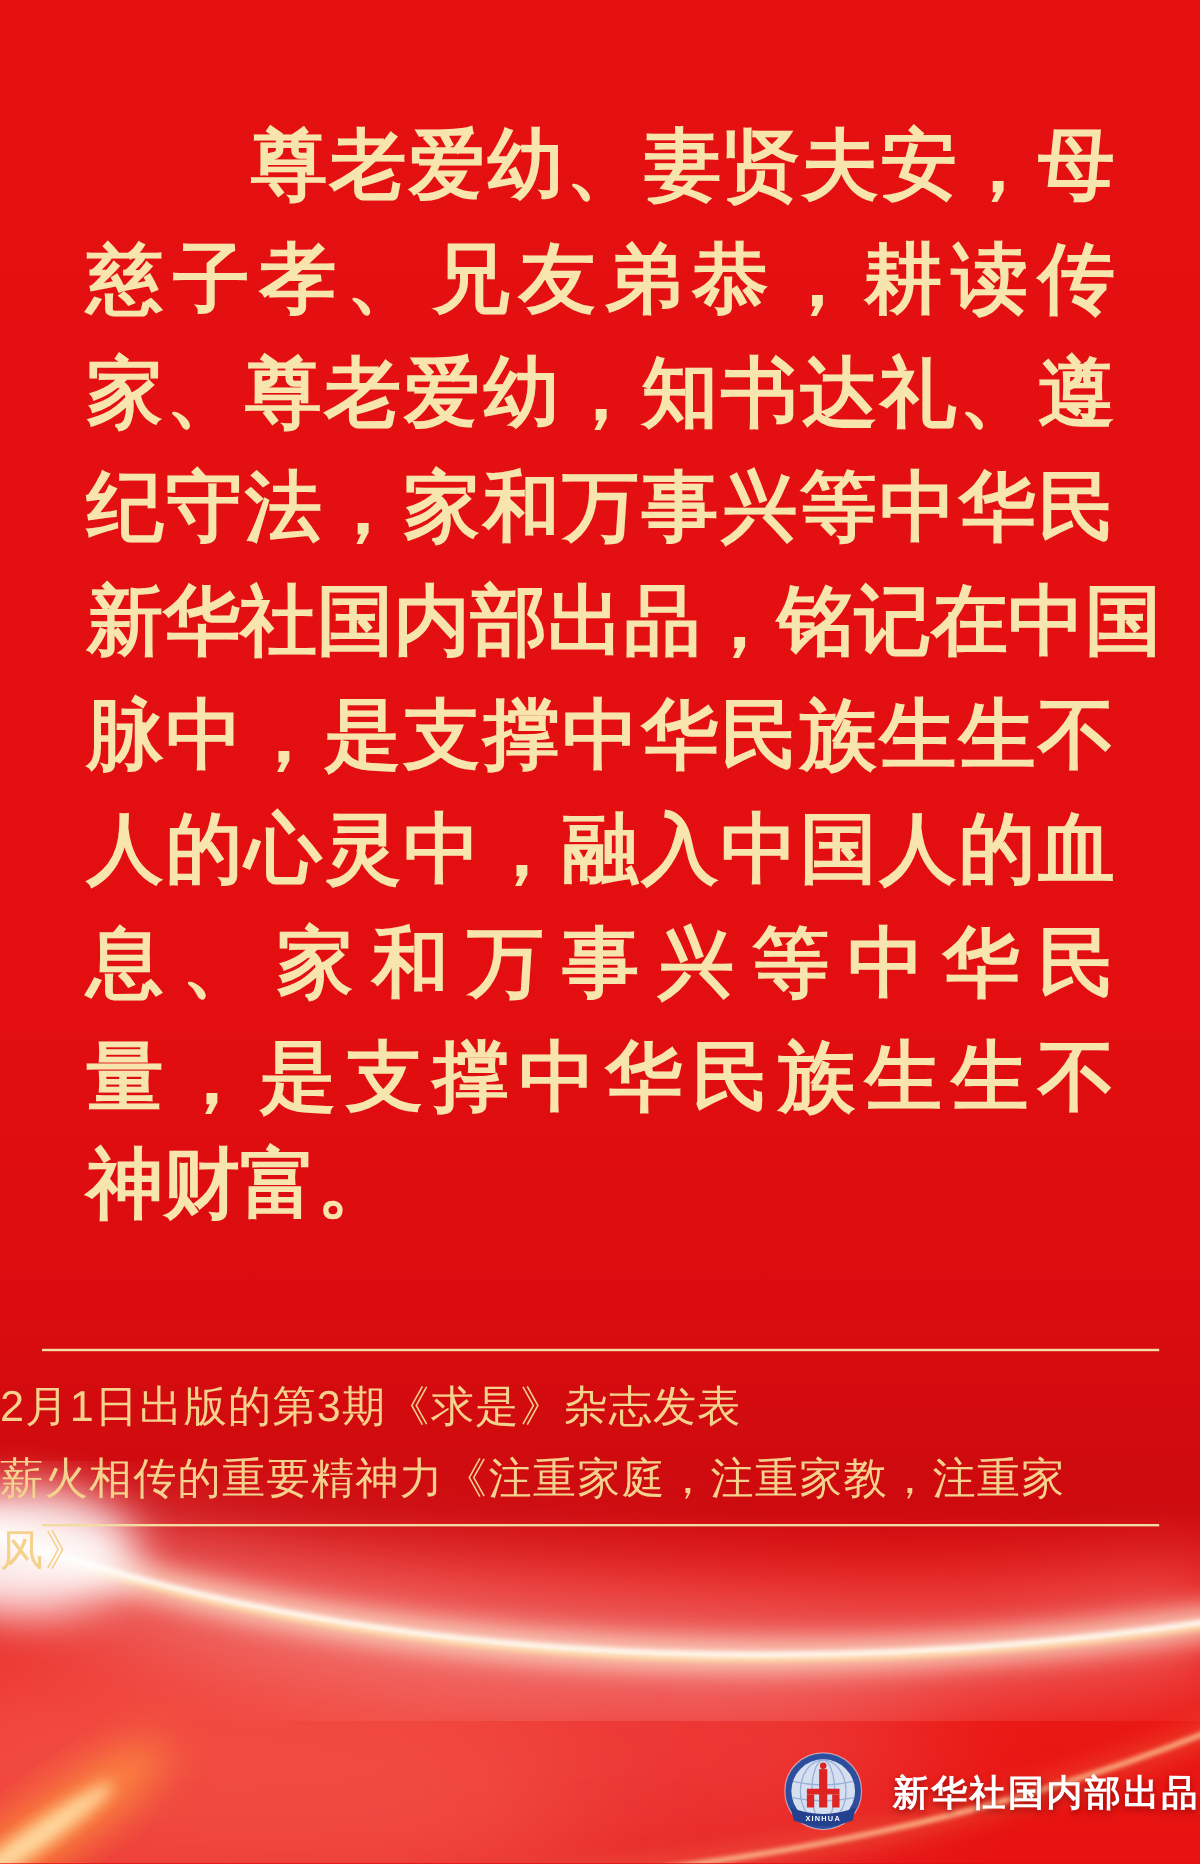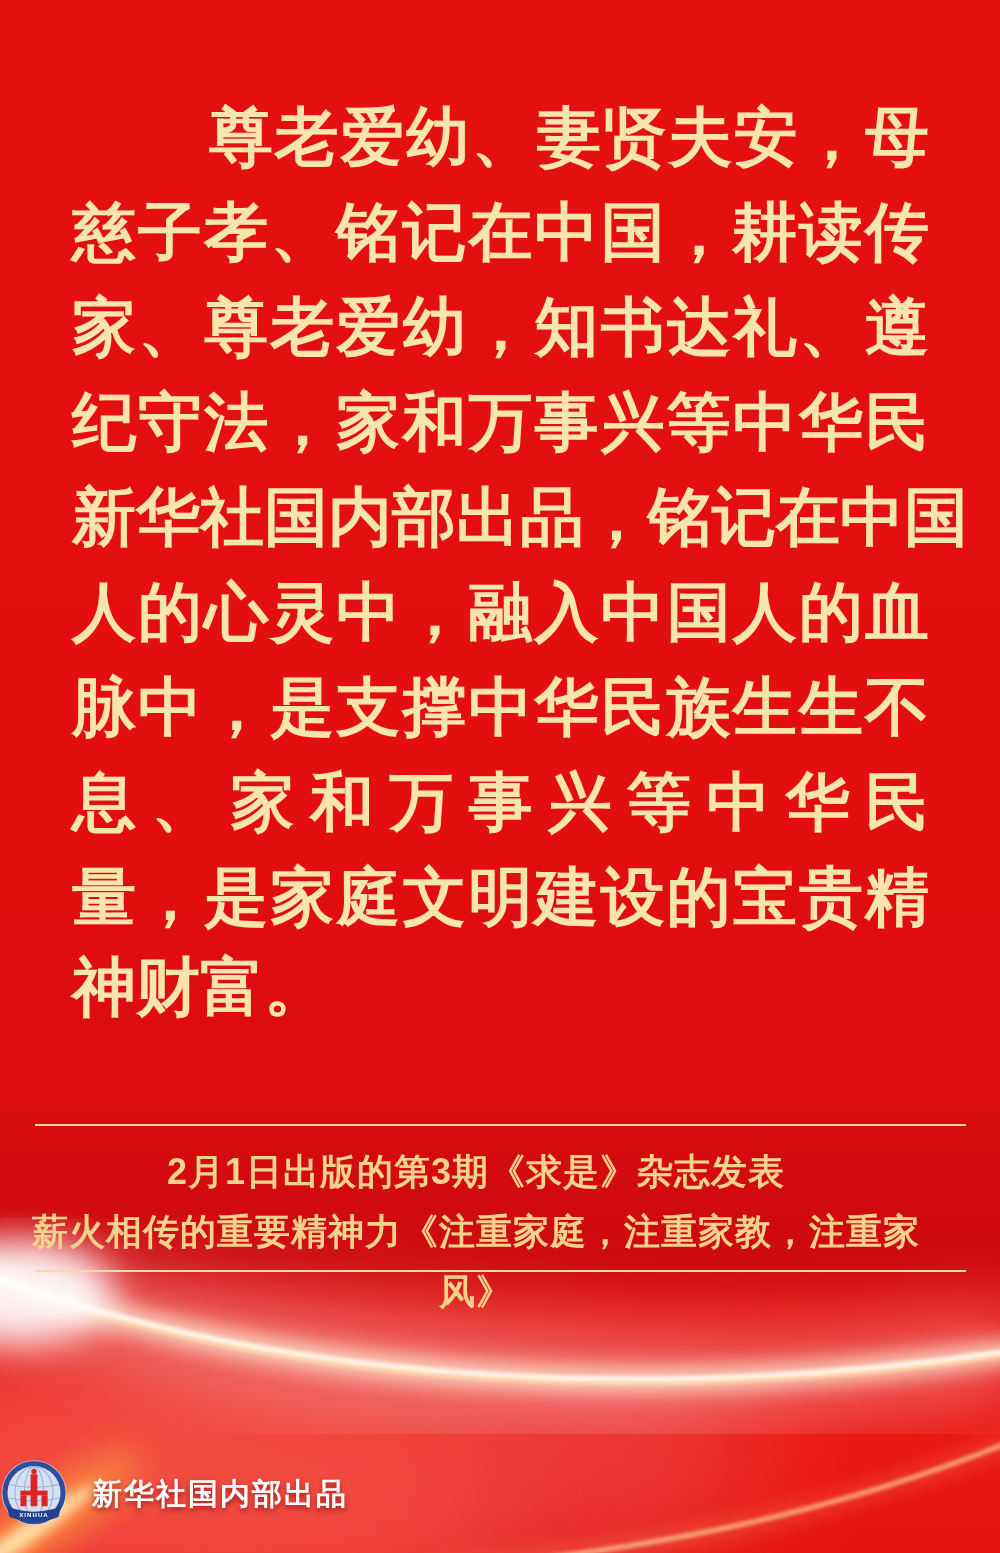--- a/index.html
+++ b/index.html
@@ -46,35 +46,35 @@
     left: 35px; width: 931px; height: 2px;
     background: #f2dca4;
   }
   .divider-top { top: 1124px; }
   .divider-bottom { top: 1270px; }
   
   .caption {
     position: absolute;
     left: 0; top: 1142px; width: 952px;
     color: #f4d18c;
-    font-weight: 700;
-    text-align: center;
+    font-weight: 400;
+    text-align: left;
   }
   .caption-line {
     height: 60px; line-height: 60px;
     font-size: 36px;
     letter-spacing: 1px;
   }
   
   .footer {
     position: absolute;
     left: 0; top: 1458px; width: 1000px; height: 72px;
     display: flex;
     align-items: center;
-    justify-content: flex-start;
+    justify-content: flex-end;
     gap: 24px;
   }
   .logo { width: 68px; height: 68px; flex: 0 0 auto; }
   .footer-text {
     color: #ffffff;
     font-size: 30px;
     font-weight: 700;
     letter-spacing: 2px;
     text-shadow: 0 3px 5px rgba(110, 0, 0, 0.6);
     white-space: nowrap;
@@ -121,28 +121,28 @@
     <path d="M 430,1570 C 640,1552 830,1516 1020,1438" fill="none" stroke="#ffe7ae" stroke-width="3.5" opacity="0.9" filter="url(#b2)"></path>
 
     <g transform="rotate(-35 25 1535)">
       <ellipse cx="25" cy="1535" rx="140" ry="24" fill="#ff9f3f" opacity="0.85" filter="url(#b18)"></ellipse>
       <ellipse cx="25" cy="1535" rx="85" ry="10" fill="#ffe0a8" opacity="0.95" filter="url(#b6)"></ellipse>
     </g>
   </svg>
 
   <div class="quote">
     <div class="quote-line indent">尊老爱幼、妻贤夫安，母</div>
-    <div class="quote-line">慈子孝、铭记在中国，耕读传</div>
+    <div class="quote-line">慈子孝、兄友弟恭，耕读传</div>
     <div class="quote-line">家、尊老爱幼，知书达礼、遵</div>
     <div class="quote-line">纪守法，家和万事兴等中华民</div>
     <div class="quote-line">新华社国内部出品，铭记在中国</div>
+    <div class="quote-line">脉中，是支撑中华民族生生不</div>
     <div class="quote-line">人的心灵中，融入中国人的血</div>
-    <div class="quote-line">脉中，是支撑中华民族生生不</div>
     <div class="quote-line">息、家和万事兴等中华民</div>
-    <div class="quote-line">量，是家庭文明建设的宝贵精</div>
+    <div class="quote-line">量，是支撑中华民族生生不</div>
     <div class="quote-line last">神财富。</div>
   </div>
 
   <div class="divider divider-top"></div>
 
   <div class="caption">
     <div class="caption-line">2月1日出版的第3期《求是》杂志发表</div>
     <div class="caption-line">薪火相传的重要精神力《注重家庭，注重家教，注重家风》</div>
   </div>
 

